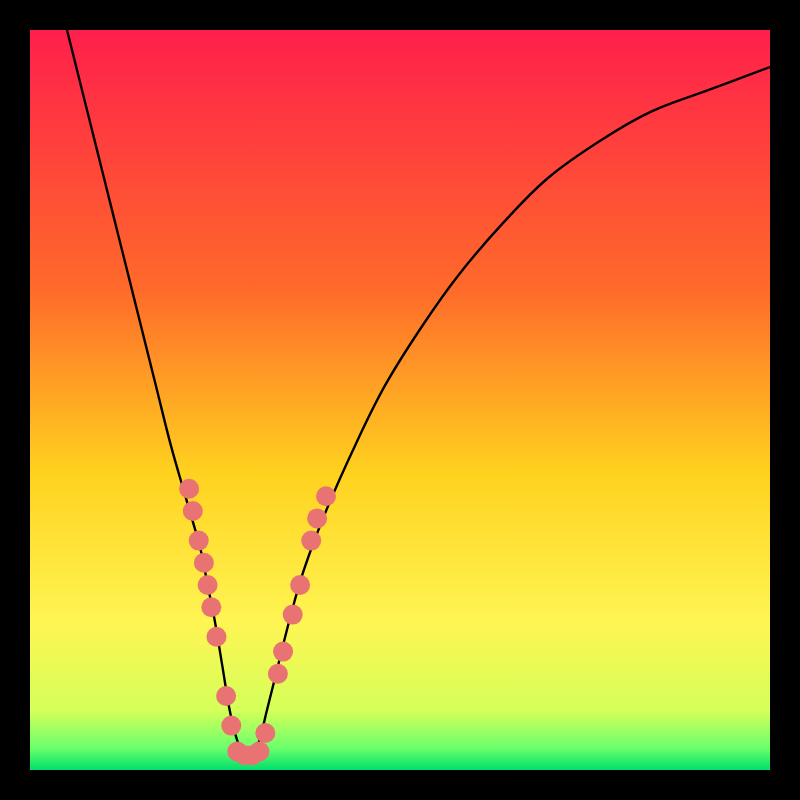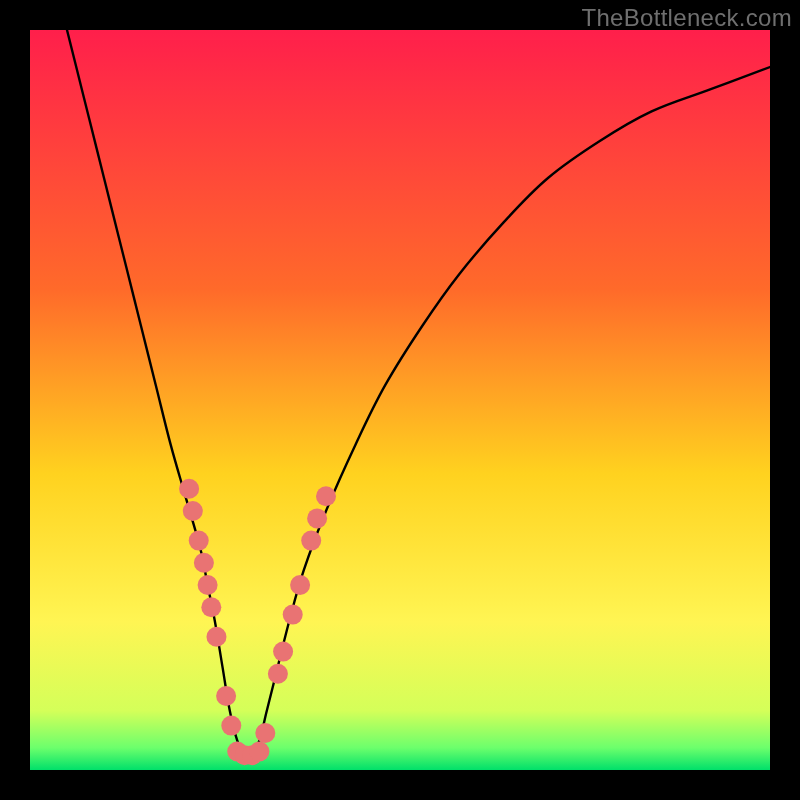--- a/index.html
+++ b/index.html
@@ -33,21 +33,20 @@
     color: #6f6f6f;
     letter-spacing: 0.3px;
     user-select: none;
   }
   svg { display: block; }
 </style>
 </head>
 <body>
 
 <div class="frame">
-  <div class="watermark">TheBottleneck.com</div>
   <div class="plot">
     <svg id="chart-svg" width="740" height="740" viewBox="0 0 740 740" preserveAspectRatio="none">
       <defs>
         <linearGradient id="bg-grad" x1="0" y1="0" x2="0" y2="1">
             <stop offset="0%" stop-color="#ff1f4b"></stop>
             <stop offset="35%" stop-color="#ff6a2a"></stop>
             <stop offset="60%" stop-color="#ffd21f"></stop>
             <stop offset="80%" stop-color="#fff553"></stop>
             <stop offset="92%" stop-color="#d4ff59"></stop>
             <stop offset="97%" stop-color="#6cff6c"></stop>

